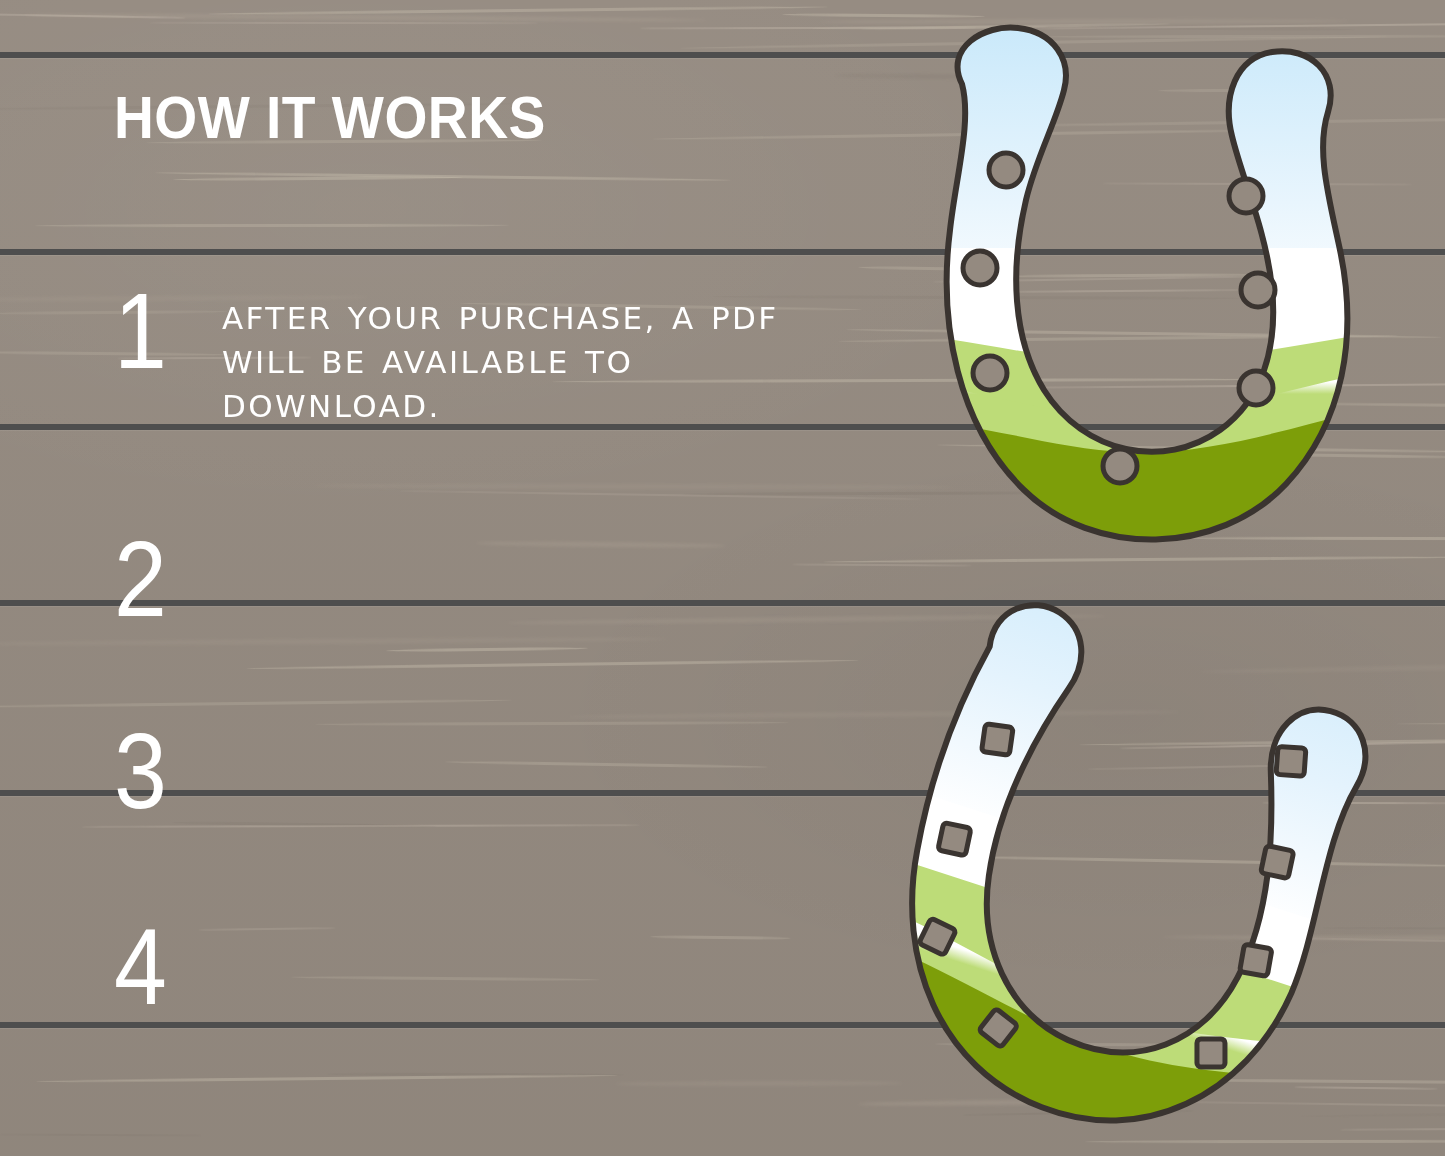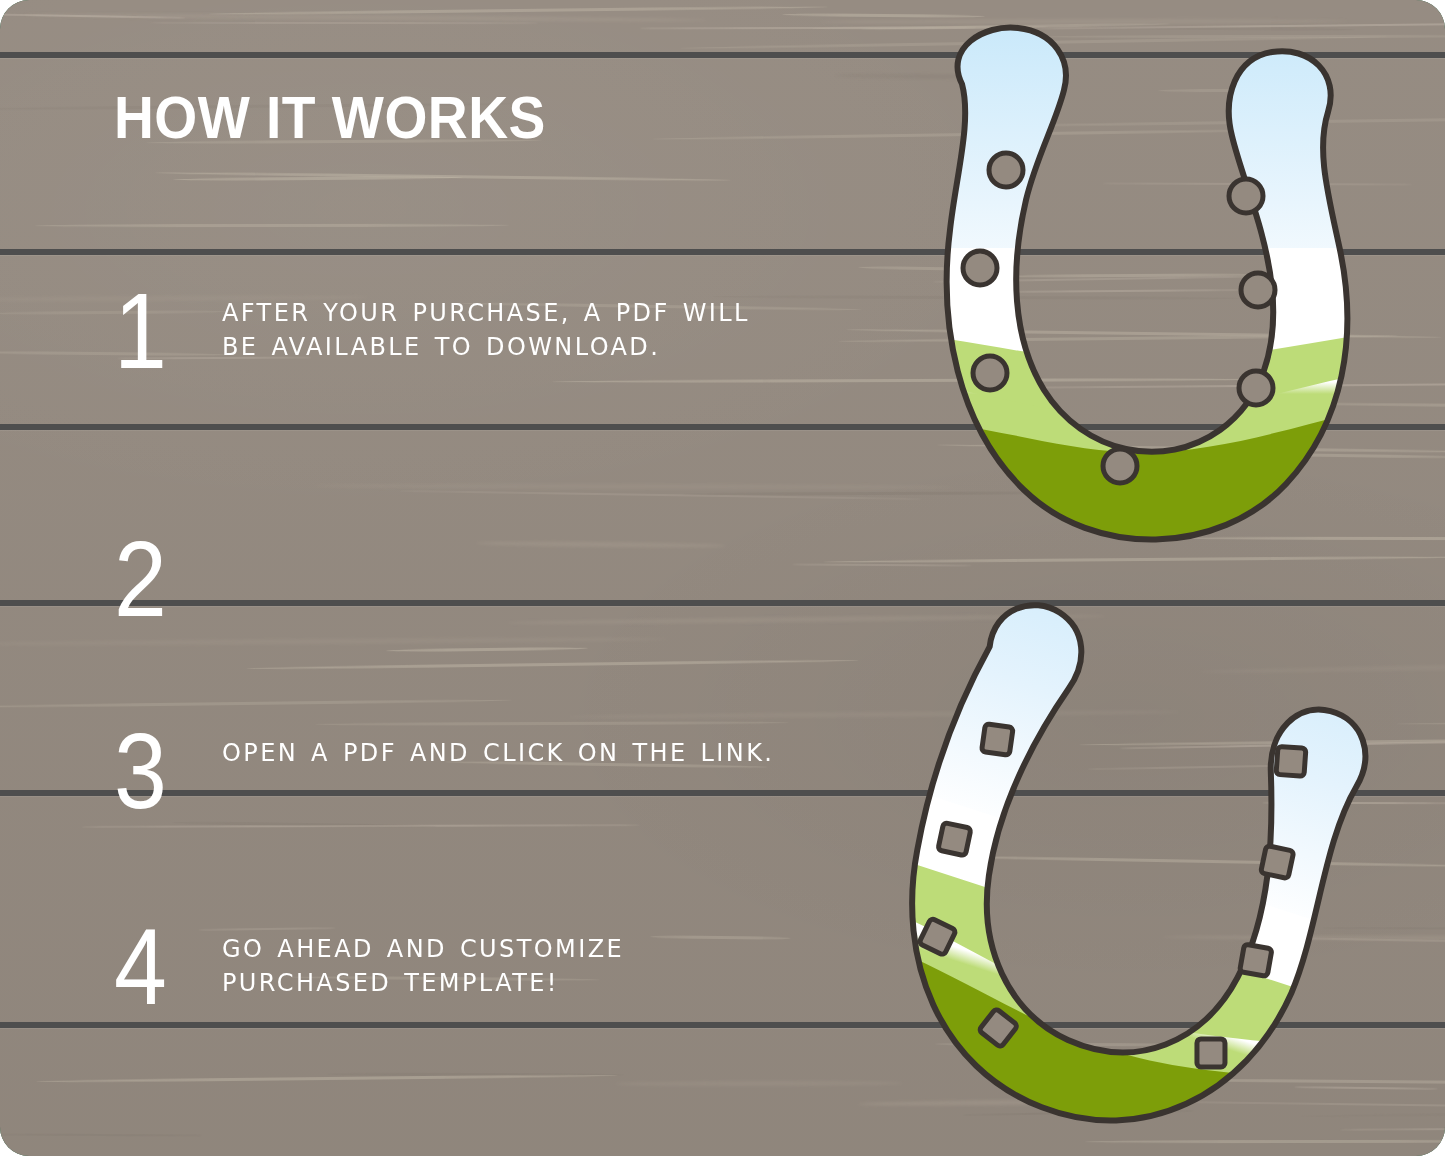--- a/index.html
+++ b/index.html
@@ -10,21 +10,20 @@
   body {
     font-family: "Liberation Sans", sans-serif;
   }
 
   #page {
     position: relative;
     width: 1445px;
     height: 1156px;
     overflow: hidden;
     background: #14532d;
-    border-radius: 29px;
   }
 
   
   .wood-base {
     position: absolute;
     inset: 0;
     background: #948a80;
   }
   .wood-shade {
     position: absolute;
@@ -93,21 +92,21 @@
     width: 108px;
     flex: 0 0 108px;
     text-align: left;
     transform: scaleX(0.88);
     transform-origin: left top;
   }
   .step-text {
     color: #ffffff;
     font-family: "DejaVu Sans", sans-serif;
     font-weight: 400;
-    font-size: 24px;
+    font-size: 31px;
     line-height: 1.42;
     letter-spacing: 2.4px;
     text-transform: uppercase;
     padding-top: 14px;
     max-width: 580px;
     word-spacing: 3px;
   }
 
   #step1 { top: 282px; }
   #step2 { top: 530px; }
@@ -247,26 +246,24 @@
       <div class="step-number">1</div>
       <div class="step-text">After your purchase, a PDF will be available to download.</div>
     </div>
 
     <div class="step" id="step2">
       <div class="step-number">2</div>
     </div>
 
     <div class="step" id="step3">
       <div class="step-number">3</div>
-      <div class="step-text">Open a PDF and click on the link.</div>
     </div>
 
     <div class="step" id="step4">
       <div class="step-number">4</div>
-      <div class="step-text">Go ahead and customize purchased template!</div>
     </div>
 
   </div>
 
   <div class="shoe" id="horseshoe-top">
     <svg viewBox="0 0 510 545" xmlns="http://www.w3.org/2000/svg">
       <defs>
         <linearGradient id="gradTop" x1="0" y1="0" x2="0" y2="1">
           <stop offset="0%" stop-color="#c5e7fa"></stop>
           <stop offset="34%" stop-color="#e8f5fd"></stop>

